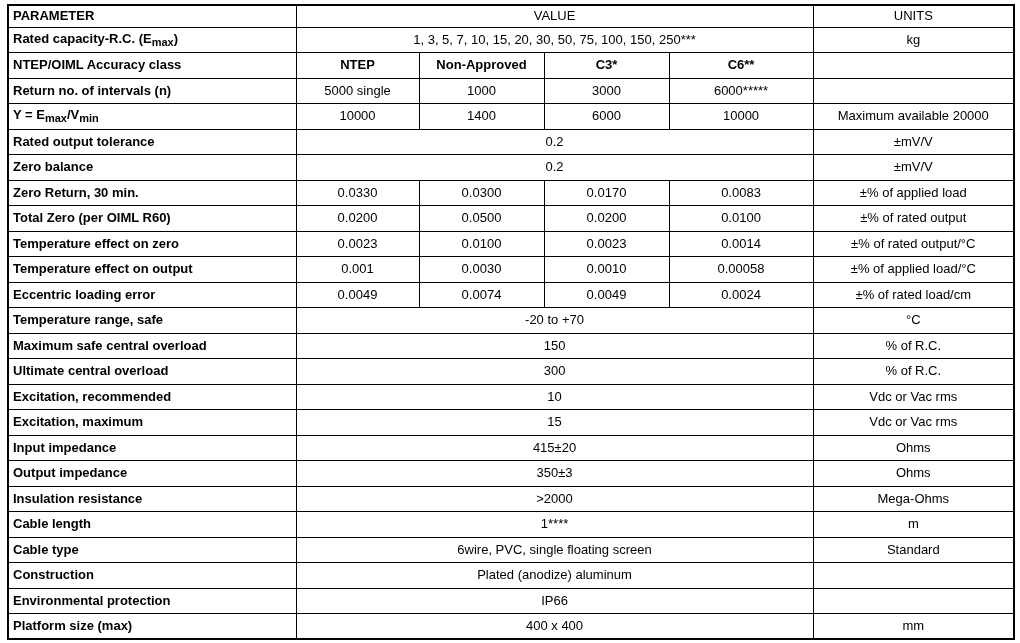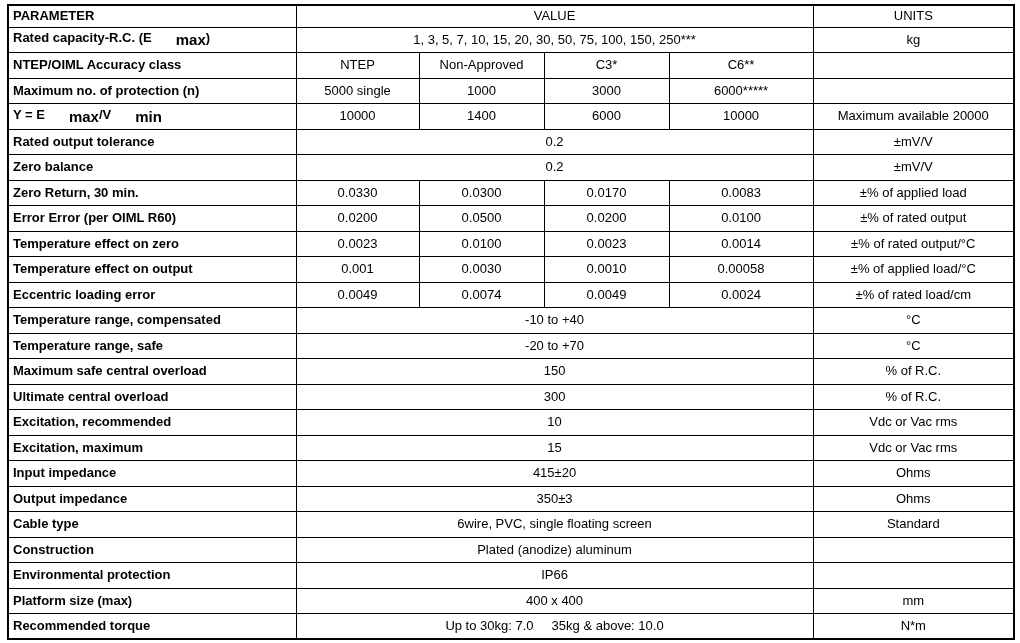--- a/index.html
+++ b/index.html
@@ -30,26 +30,25 @@
   }
   td.param, th.param {
     text-align: left;
     font-weight: bold;
     padding-left: 14px;
   }
   td.val, td.units, th.hdr {
     text-align: center;
   }
   th.hdr { font-weight: normal; }
-  td.val.bold { font-weight: normal; }
+  td.val.bold { font-weight: bold; }
   .sub {
-    font-size: 15px;
+    font-size: 11px;
     vertical-align: -3px;
     letter-spacing: 0;
-    margin-left: 24px;
   }
 </style>
 </head>
 <body>
 
 <div class="page">
   <table class="spec">
     <colgroup>
       <col style="width:288px">
       <col style="width:123px">
@@ -73,21 +72,21 @@
         </tr>
         <tr>
           <td class="param"><span>NTEP/OIML Accuracy class</span></td>
           <td class="val bold">NTEP</td>
           <td class="val bold">Non-Approved</td>
           <td class="val bold">C3*</td>
           <td class="val bold">C6**</td>
           <td class="units"></td>
         </tr>
         <tr>
-          <td class="param"><span>Maximum no. of protection (n)</span></td>
+          <td class="param"><span>Return no. of intervals (n)</span></td>
           <td class="val">5000 single</td>
           <td class="val">1000</td>
           <td class="val">3000</td>
           <td class="val">6000*****</td>
           <td class="units"></td>
         </tr>
         <tr>
           <td class="param"><span>Y = E</span><span class="sub">max</span><span>/V</span><span class="sub">min</span></td>
           <td class="val">10000</td>
           <td class="val">1400</td>
@@ -107,21 +106,21 @@
         </tr>
         <tr>
           <td class="param"><span>Zero Return, 30 min.</span></td>
           <td class="val">0.0330</td>
           <td class="val">0.0300</td>
           <td class="val">0.0170</td>
           <td class="val">0.0083</td>
           <td class="units">±% of applied load</td>
         </tr>
         <tr>
-          <td class="param"><span>Error Error (per OIML R60)</span></td>
+          <td class="param"><span>Total Zero (per OIML R60)</span></td>
           <td class="val">0.0200</td>
           <td class="val">0.0500</td>
           <td class="val">0.0200</td>
           <td class="val">0.0100</td>
           <td class="units">±% of rated output</td>
         </tr>
         <tr>
           <td class="param"><span>Temperature effect on zero</span></td>
           <td class="val">0.0023</td>
           <td class="val">0.0100</td>
@@ -139,25 +138,20 @@
         </tr>
         <tr>
           <td class="param"><span>Eccentric loading error</span></td>
           <td class="val">0.0049</td>
           <td class="val">0.0074</td>
           <td class="val">0.0049</td>
           <td class="val">0.0024</td>
           <td class="units">±% of rated load/cm</td>
         </tr>
         <tr>
-          <td class="param"><span>Temperature range, compensated</span></td>
-          <td class="val" colspan="4">-10 to +40</td>
-          <td class="units">°C</td>
-        </tr>
-        <tr>
           <td class="param"><span>Temperature range, safe</span></td>
           <td class="val" colspan="4">-20 to +70</td>
           <td class="units">°C</td>
         </tr>
         <tr>
           <td class="param"><span>Maximum safe central overload</span></td>
           <td class="val" colspan="4">150</td>
           <td class="units">% of R.C.</td>
         </tr>
         <tr>
@@ -179,39 +173,44 @@
           <td class="param"><span>Input impedance</span></td>
           <td class="val" colspan="4">415±20</td>
           <td class="units">Ohms</td>
         </tr>
         <tr>
           <td class="param"><span>Output impedance</span></td>
           <td class="val" colspan="4">350±3</td>
           <td class="units">Ohms</td>
         </tr>
         <tr>
+          <td class="param"><span>Insulation resistance</span></td>
+          <td class="val" colspan="4">&gt;2000</td>
+          <td class="units">Mega-Ohms</td>
+        </tr>
+        <tr>
+          <td class="param"><span>Cable length</span></td>
+          <td class="val" colspan="4">1****</td>
+          <td class="units">m</td>
+        </tr>
+        <tr>
           <td class="param"><span>Cable type</span></td>
           <td class="val" colspan="4">6wire, PVC, single floating screen</td>
           <td class="units">Standard</td>
         </tr>
         <tr>
           <td class="param"><span>Construction</span></td>
           <td class="val" colspan="4">Plated (anodize) aluminum</td>
           <td class="units"></td>
         </tr>
         <tr>
           <td class="param"><span>Environmental protection</span></td>
           <td class="val" colspan="4">IP66</td>
           <td class="units"></td>
         </tr>
         <tr>
           <td class="param"><span>Platform size (max)</span></td>
           <td class="val" colspan="4">400 x 400</td>
           <td class="units">mm</td>
-        </tr>
-        <tr>
-          <td class="param"><span>Recommended torque</span></td>
-          <td class="val" colspan="4">Up to 30kg: 7.0     35kg &amp; above: 10.0</td>
-          <td class="units">N*m</td>
         </tr>
       </tbody>
   </table>
 </div>
 
 </body></html>

